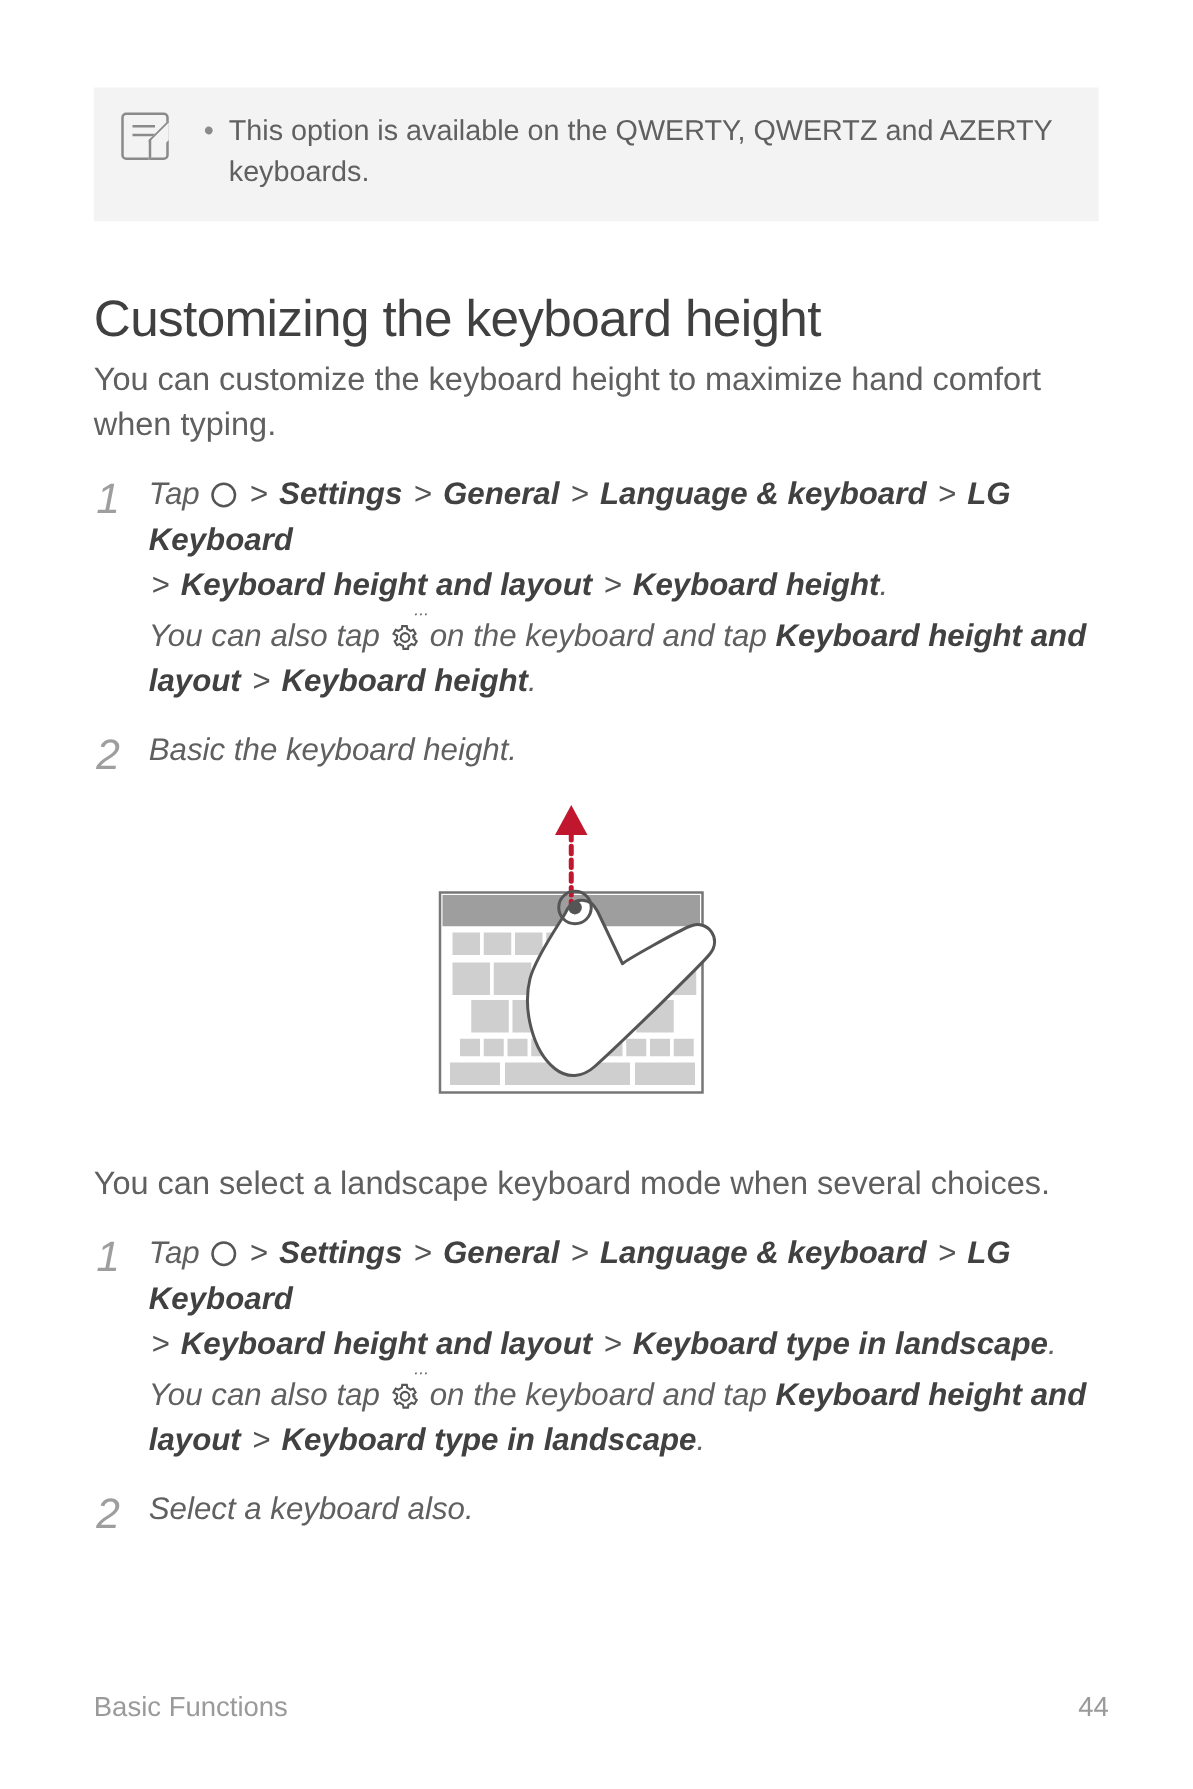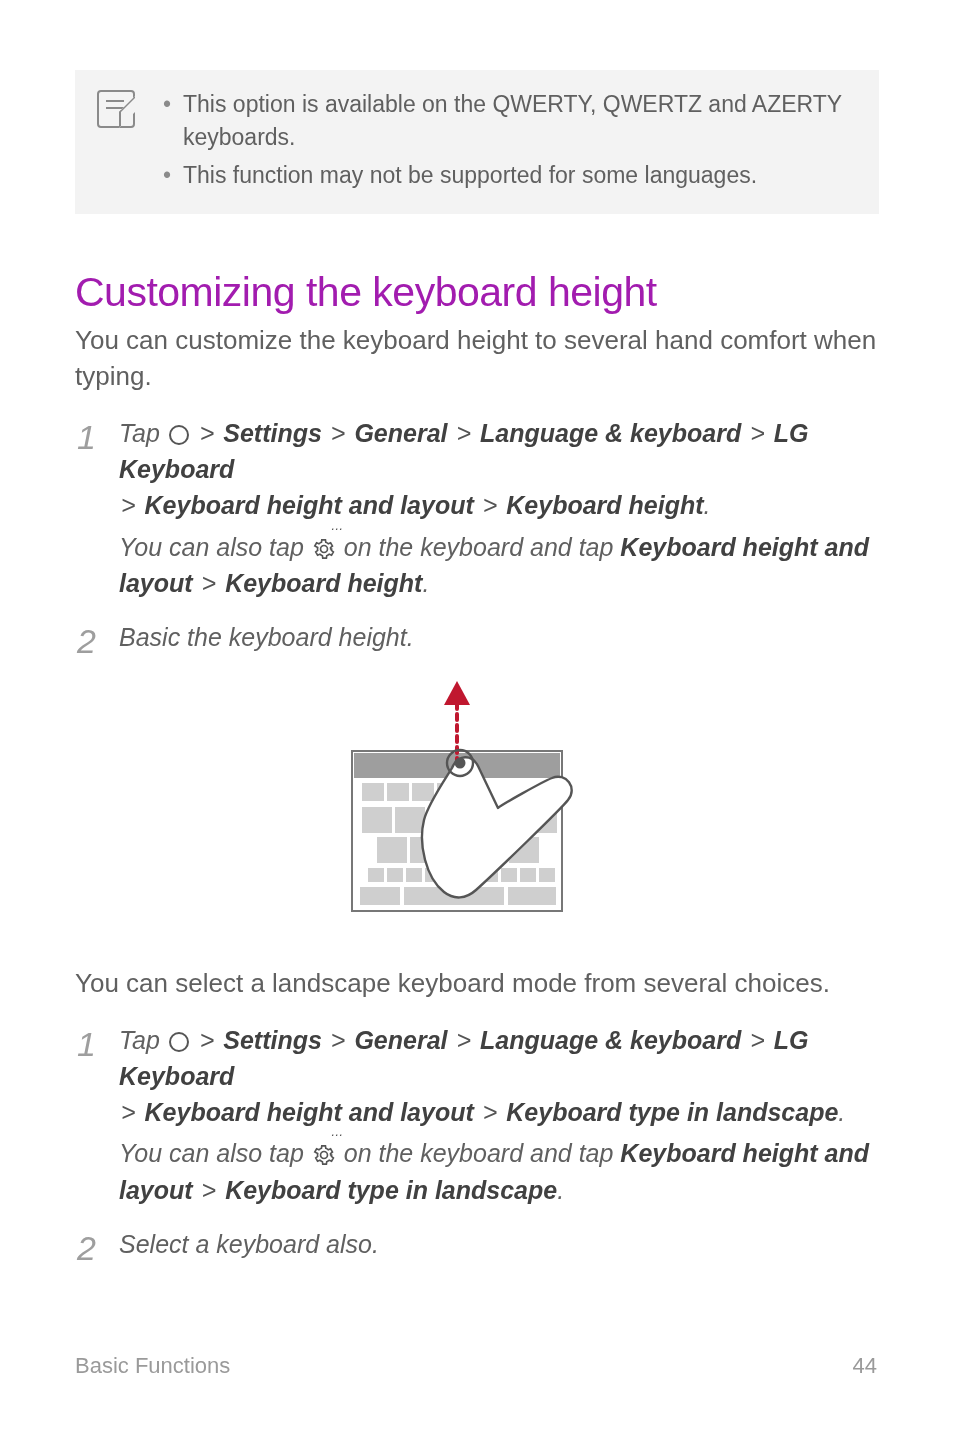--- a/index.html
+++ b/index.html
@@ -59,21 +59,21 @@
   .note-list { list-style: none; font-size: 23px; line-height: 1.45; }
   .note-list li { position: relative; padding-left: 20px; margin-bottom: 4px; }
   .note-list li::before {
     content: "•";
     position: absolute; left: 0; top: 0;
     color: #8a8a8a;
   }
 
   
   .section-heading {
-    color: #a21caf;
+    color: #404040;
     font-size: 41px;
     font-weight: 400;
     margin-bottom: 6px;
     letter-spacing: -0.5px;
   }
   .section-intro {
     font-size: 26px;
     line-height: 1.4;
     margin-bottom: 20px;
   }
@@ -134,44 +134,43 @@
   .illust {
     display: flex;
     justify-content: center;
     margin: 10px 0 42px 0;
   }
   .illust svg { width: 290px; height: 250px; }
 
   
   .footer {
     position: absolute;
-    left: 75px; right: 77px; bottom: 52px;
+    left: 75px; right: 67px; bottom: 52px;
     display: flex;
     justify-content: space-between;
     font-size: 22px;
     color: #9a9a9a;
   }
 </style>
 </head>
 <body>
 
 <div class="page">
 
   <div class="note-box">
     <div class="note-icon-wrap">
       <div class="note-icon"></div>
     </div>
     <ul class="note-list">
       <li>This option is available on the QWERTY, QWERTZ and AZERTY keyboards.</li>
-      <li>This function may not be supported for some languages.</li>
     </ul>
   </div>
 
   <h2 class="section-heading">Customizing the keyboard height</h2>
-  <p class="section-intro">You can customize the keyboard height to several hand comfort when typing.</p>
+  <p class="section-intro">You can customize the keyboard height to maximize hand comfort when typing.</p>
 
   <ol class="steps">
     <li>
       <span>Tap </span><span class="circle-icon"></span>
       <span class="sep">&gt;</span>
       <span class="bold">Settings</span>
       <span class="sep">&gt;</span>
       <span class="bold">General</span>
       <span class="sep">&gt;</span>
       <span class="bold">Language &amp; keyboard</span>
@@ -250,21 +249,21 @@
 
       <g fill="#fff" stroke="#555" stroke-width="2.4" stroke-linejoin="round">
         <path d="M120 95 c6 -14 20 -14 26 -2 l20 42 c3 -3 44 -26 54 -30 c14 -6 26 10 16 22 c-6 8 -72 72 -92 90 c-10 9 -22 10 -32 2 c-18 -14 -26 -48 -20 -72 c4 -16 22 -42 28 -52 z"></path>
       </g>
 
       <circle cx="128" cy="90" r="13" fill="none" stroke="#555" stroke-width="2.4"></circle>
       <circle cx="128" cy="90" r="5.5" fill="#555"></circle>
     </svg>
   </div>
 
-  <p class="section-intro">You can select a landscape keyboard mode from several choices.</p>
+  <p class="section-intro">You can select a landscape keyboard mode when several choices.</p>
 
   <ol class="steps">
     <li>
       <span>Tap </span><span class="circle-icon"></span>
       <span class="sep">&gt;</span>
       <span class="bold">Settings</span>
       <span class="sep">&gt;</span>
       <span class="bold">General</span>
       <span class="sep">&gt;</span>
       <span class="bold">Language &amp; keyboard</span>

